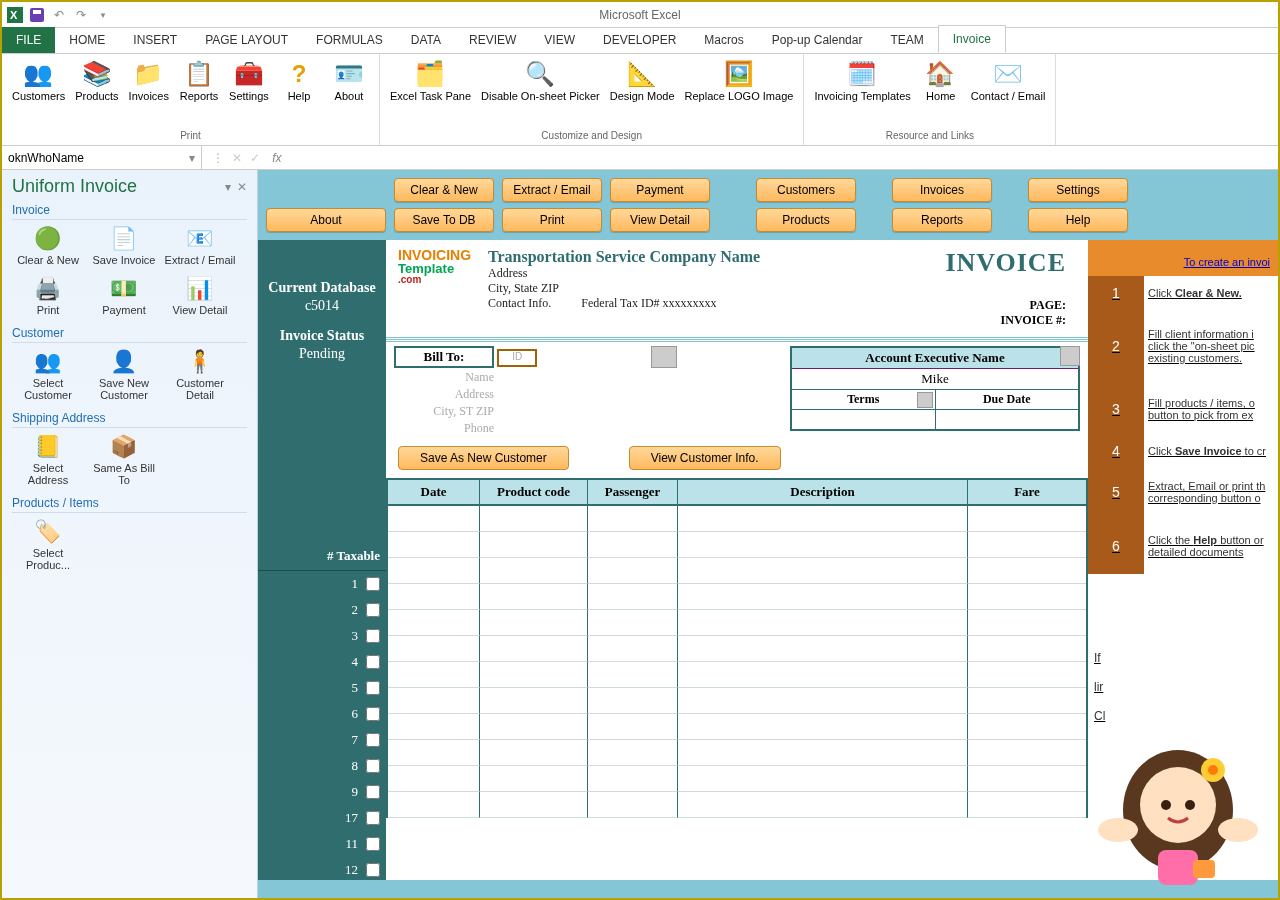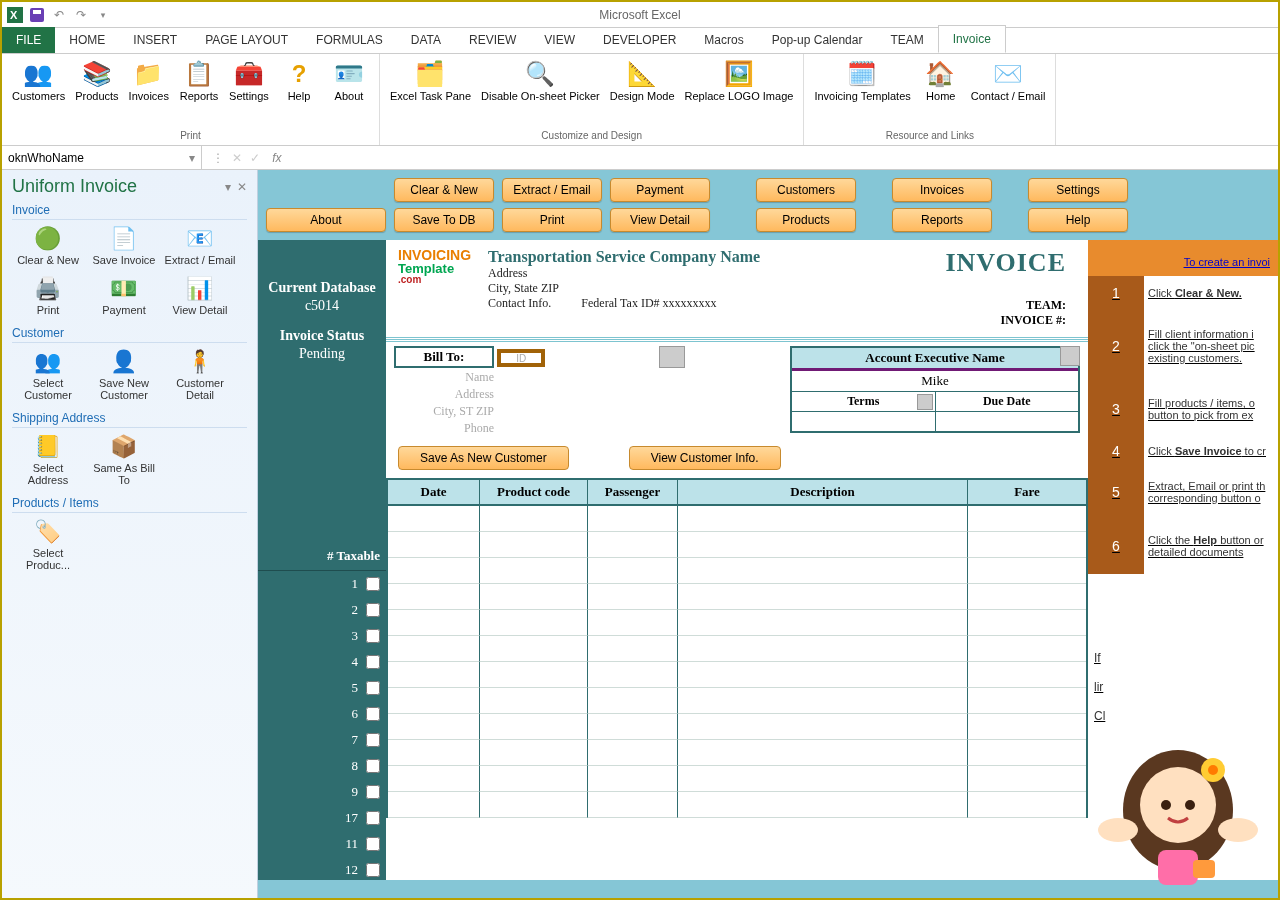--- a/index.html
+++ b/index.html
@@ -73,27 +73,27 @@
 .inv-company .row2 { display: flex; gap: 30px; }
 .inv-title-block { text-align: right; font-family: Georgia, serif; padding-right: 10px; min-width: 160px;}
 .inv-title-block .title { color: #2f6d6f; font-weight: bold; font-size: 26px; letter-spacing: 1px; }
 .inv-title-block .row { font-size: 12px; font-weight: bold; text-align:right;}
 
 .hrule { height: 6px; background: repeating-linear-gradient(0deg, #7dc4d0, #7dc4d0 1px, #fff 1px, #fff 2px); margin: 4px 0; }
 
 .billto-row { display: flex; padding: 0 8px; gap: 20px; }
 .billto-left { flex: 1; }
 .billto-left .billto-hdr { background: linear-gradient(#fff,#fff); border: 2px solid #2f6d6f; width: 100px; text-align: center; font-weight: bold; font-family: Georgia, serif; font-size: 13px; display:inline-block; padding:1px 4px;}
-.billto-left .id-box { width: 48px; height: 18px; border: 4px solid #a16207; display: inline-block; vertical-align: middle; background:#fff; font-size:10px; color:#aaa; text-align:center;}
+.billto-left .id-box { width: 40px; height: 18px; border: 2px solid #a16207; display: inline-block; vertical-align: middle; background:#fff; font-size:10px; color:#aaa; text-align:center;}
 .billto-left .graybox { width: 26px; height: 22px; background: #ccc; border: 1px solid #999; display: inline-block; margin-left: 110px; vertical-align: top;}
 .billto-fields { font-family: Georgia, serif; font-size: 12px; color: #aaa; text-align: right; width: 100px; }
 .billto-fields div { margin: 2px 0; }
 
 .acct-box { border: 2px solid #2f6d6f; width: 290px; font-family: Georgia, serif; }
-.acct-box .hdr { background: #bce2e9; text-align: center; font-weight: bold; font-size: 13px; border-bottom: 3px solid #701a75; padding: 2px; position:relative;}
+.acct-box .hdr { background: #bce2e9; text-align: center; font-weight: bold; font-size: 13px; border-bottom: 1px solid #701a75; padding: 2px; position:relative;}
 .acct-box .hdr .sq { position:absolute; right:-2px; top:-2px; width:20px; height:20px; background:#ccc; border:1px solid #999;}
 .acct-box .val { text-align: center; font-size: 13px; padding: 2px; }
 .acct-box .split { display: flex; border-top: 1px solid #2f6d6f; }
 .acct-box .split > div { flex: 1; text-align: center; font-weight: bold; padding: 2px; border-right: 1px solid #2f6d6f; position:relative;}
 .acct-box .split > div:last-child { border-right: none; }
 .acct-box .terms-sq { position:absolute; right:2px; top:2px; width:16px; height:16px; background:#ccc; border:1px solid #999;}
 .acct-box .blank { display: flex; border-top: 1px solid #2f6d6f; height: 20px; }
 .acct-box .blank > div { flex: 1; border-right: 1px solid #2f6d6f; }
 .acct-box .blank > div:last-child { border-right: none; }
 
@@ -436,21 +436,21 @@
             <div class="line">Address</div>
             <div class="line">City, State ZIP</div>
             <div class="row2">
               <div class="line">Contact Info.</div>
               <div class="line">Federal Tax ID# xxxxxxxxx</div>
             </div>
           </div>
           <div class="inv-title-block">
             <div class="title">INVOICE</div>
             <div style="height:20px"></div>
-            <div class="row">TEAM:</div>
+            <div class="row">PAGE:</div>
             <div class="row">INVOICE #:</div>
           </div>
         </div>
         <div class="hrule"></div>
 
         <div class="billto-row">
           <div class="billto-left">
             <div>
               <span class="billto-hdr">Bill To:</span>
               <span class="id-box">ID</span>

